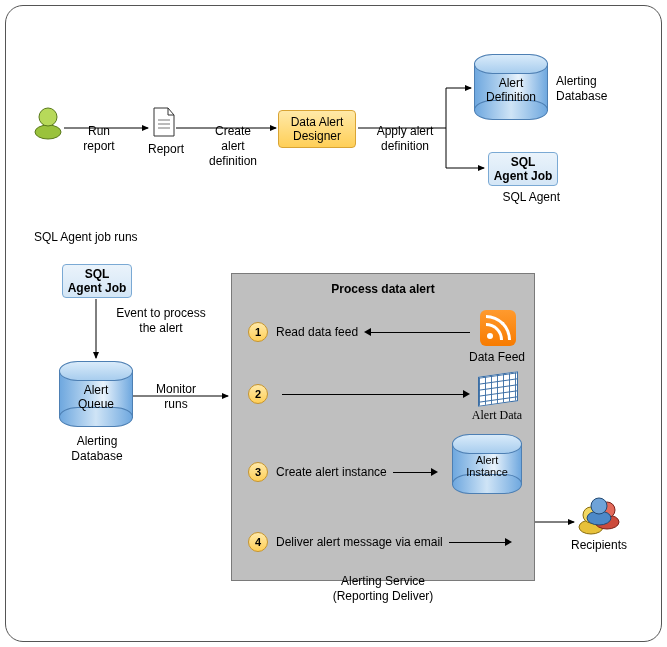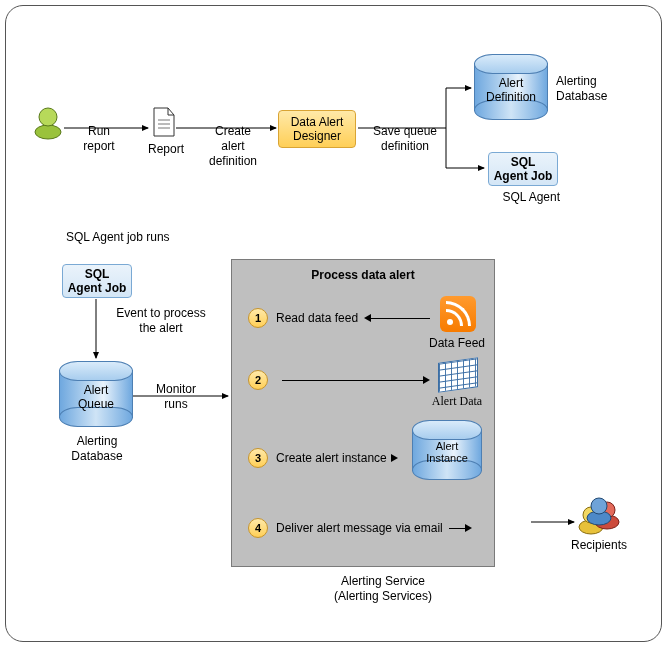--- a/index.html
+++ b/index.html
@@ -76,57 +76,57 @@
   </svg>
   <div class="label" style="left:137px; top:136px; width:46px;">Report</div>
 
   <div class="label" style="left:192px; top:118px; width:70px; white-space:pre-line;">Create
 alert
 definition</div>
 
   <div class="box orange" style="left:272px; top:104px; width:78px; height:38px; white-space:pre-line;">Data Alert
 Designer</div>
 
-  <div class="label" style="left:362px; top:118px; width:74px; white-space:pre-line;">Save queue
+  <div class="label" style="left:362px; top:118px; width:74px; white-space:pre-line;">Apply alert
 definition</div>
 
   <div class="cyl" style="left:468px; top:48px; width:74px; height:66px;">
     <div class="cap top"></div>
       <div class="body"></div>
       <div class="cap bot"></div>
     <div class="txt" style="white-space:pre-line;">Alert
 Definition</div>
   </div>
   <div class="label left" style="left:550px; top:68px; width:60px; white-space:pre-line;">Alerting
 Database</div>
 
   <div class="box blue" style="left:482px; top:146px; width:70px; height:34px; white-space:pre-line;">SQL
 Agent Job</div>
   <div class="label" style="left:480px; top:184px; width:74px;text-align:right;">SQL Agent</div>
 
-  <div class="label left" style="left:28px; top:224px;margin-left:32px;">SQL Agent job runs</div>
+  <div class="label left" style="left:28px; top:224px;">SQL Agent job runs</div>
 
   <div class="box blue" style="left:56px; top:258px; width:70px; height:34px; white-space:pre-line;">SQL
 Agent Job</div>
   <div class="label left" style="left:100px; top:300px; width:110px; white-space:pre-line;text-align:center;">Event to process
 the alert</div>
 
   <div class="cyl" style="left:53px; top:355px; width:74px; height:66px;">
     <div class="cap top"></div>
       <div class="body"></div>
       <div class="cap bot"></div>
     <div class="txt" style="white-space:pre-line;">Alert
 Queue</div>
   </div>
   <div class="label" style="left:48px; top:428px; width:86px; white-space:pre-line;">Alerting
 Database</div>
   <div class="label" style="left:140px; top:376px; width:60px; white-space:pre-line;">Monitor
 runs</div>
 
-  <div class="proc" style="left:225px; top:253px; width:264px; height:308px;">
+  <div class="proc" style="left:225px; top:267px; width:304px; height:308px;">
     <div class="title">Process data alert</div>
 
     <div class="steprow" style="top:48px;">
       <span class="numcircle">1</span>
       <span>Read data feed</span>
       <span class="steparrow left"></span>
       <span style="width:42px;"></span>
     </div>
     <div class="rss" style="right:18px; top:36px;">
       <span class="arc1"></span>
@@ -156,21 +156,21 @@
 Instance</div>
     </div>
 
     <div class="steprow" style="top:258px;">
       <span class="numcircle">4</span>
       <span>Deliver alert message via email</span>
       <span class="steparrow right" style="max-width:70px;"></span>
     </div>
   </div>
   <div class="label" style="left:225px; top:568px; width:304px; white-space:pre-line;">Alerting Service
-(Alerting Services)</div>
+(Reporting Deliver)</div>
 
   <svg style="position:absolute; left:568px; top:486px;" width="48" height="44">
     <ellipse cx="17" cy="35" rx="12" ry="7" fill="#e7c13a" stroke="#8a6d0f"></ellipse>
     <circle cx="17" cy="23" r="8" fill="#f2d862" stroke="#8a6d0f"></circle>
     <ellipse cx="33" cy="30" rx="12" ry="7" fill="#cc4b3c" stroke="#7a221a"></ellipse>
     <circle cx="33" cy="18" r="8" fill="#e3695a" stroke="#7a221a"></circle>
     <ellipse cx="25" cy="26" rx="12" ry="7" fill="#4d89c8" stroke="#234a73"></ellipse>
     <circle cx="25" cy="14" r="8" fill="#6fa3d8" stroke="#234a73"></circle>
   </svg>
   <div class="label" style="left:560px; top:532px; width:66px;">Recipients</div>

